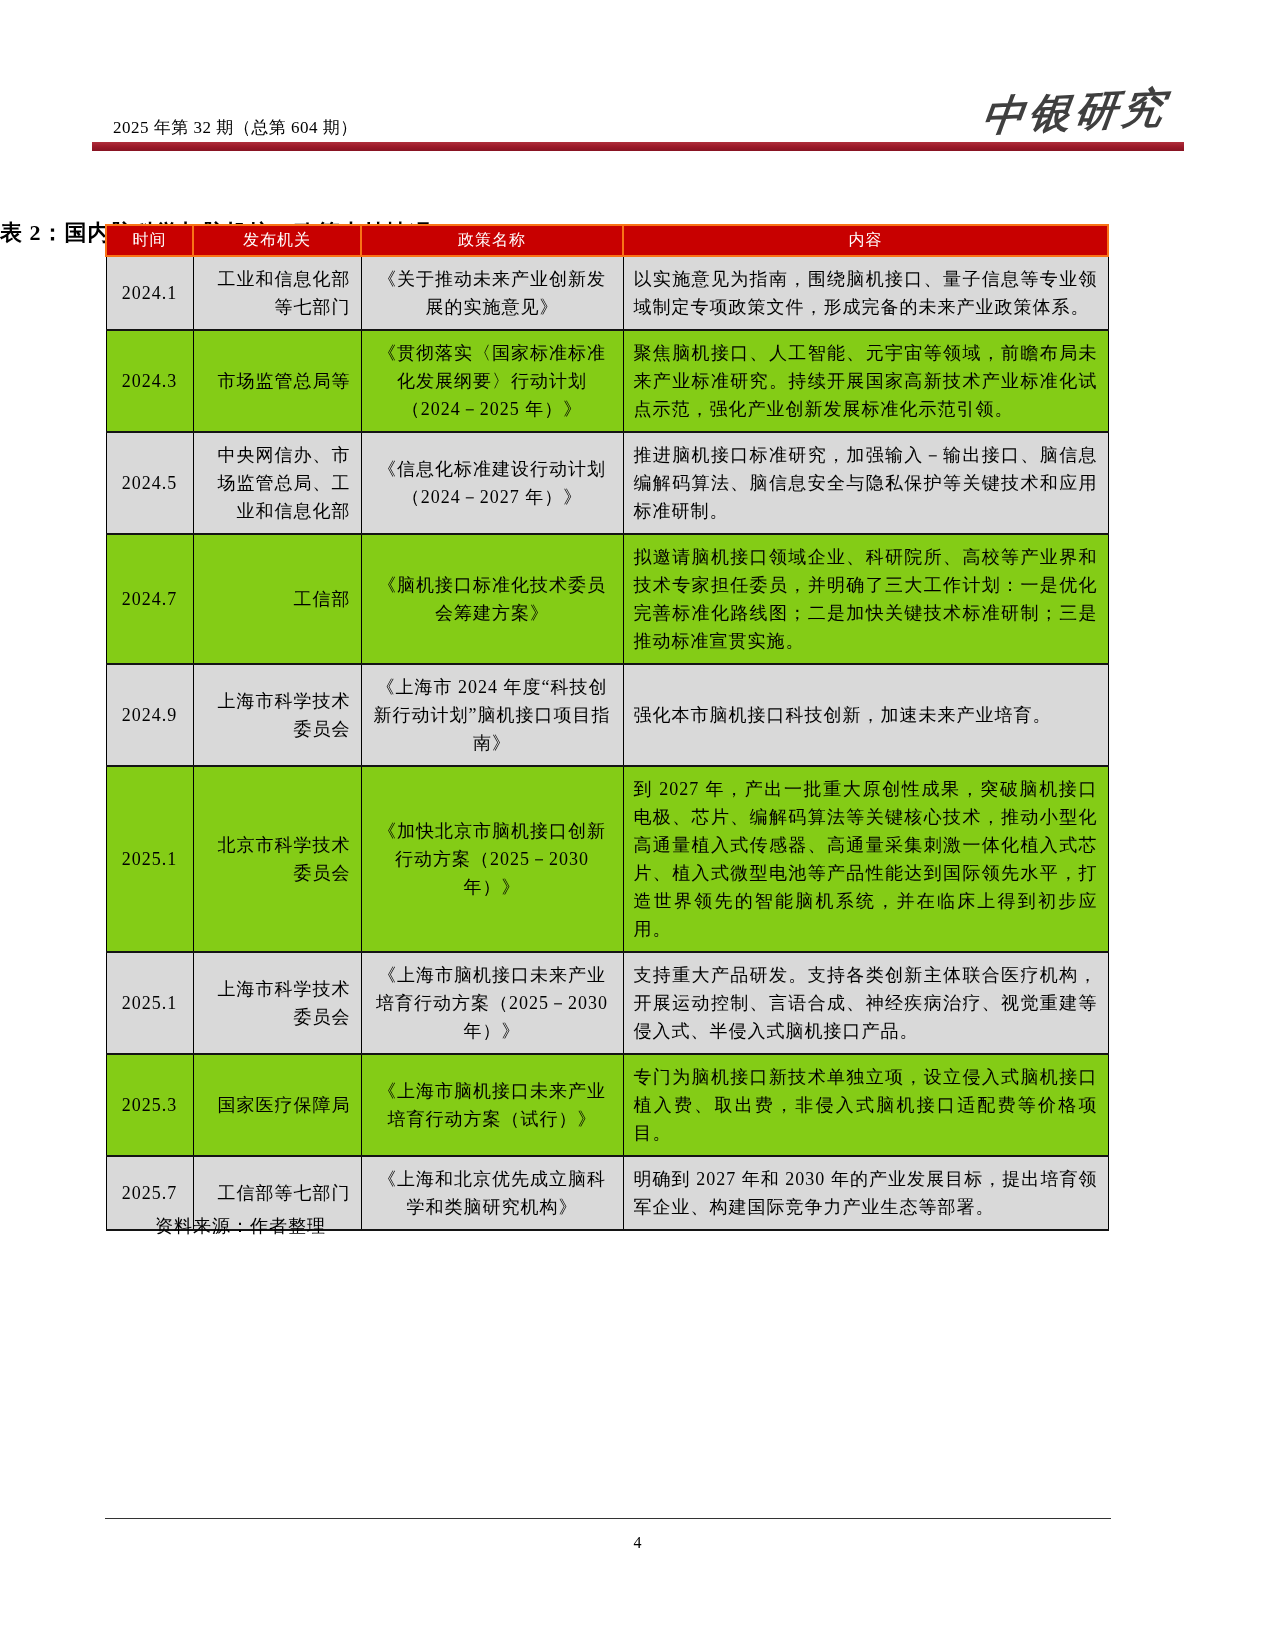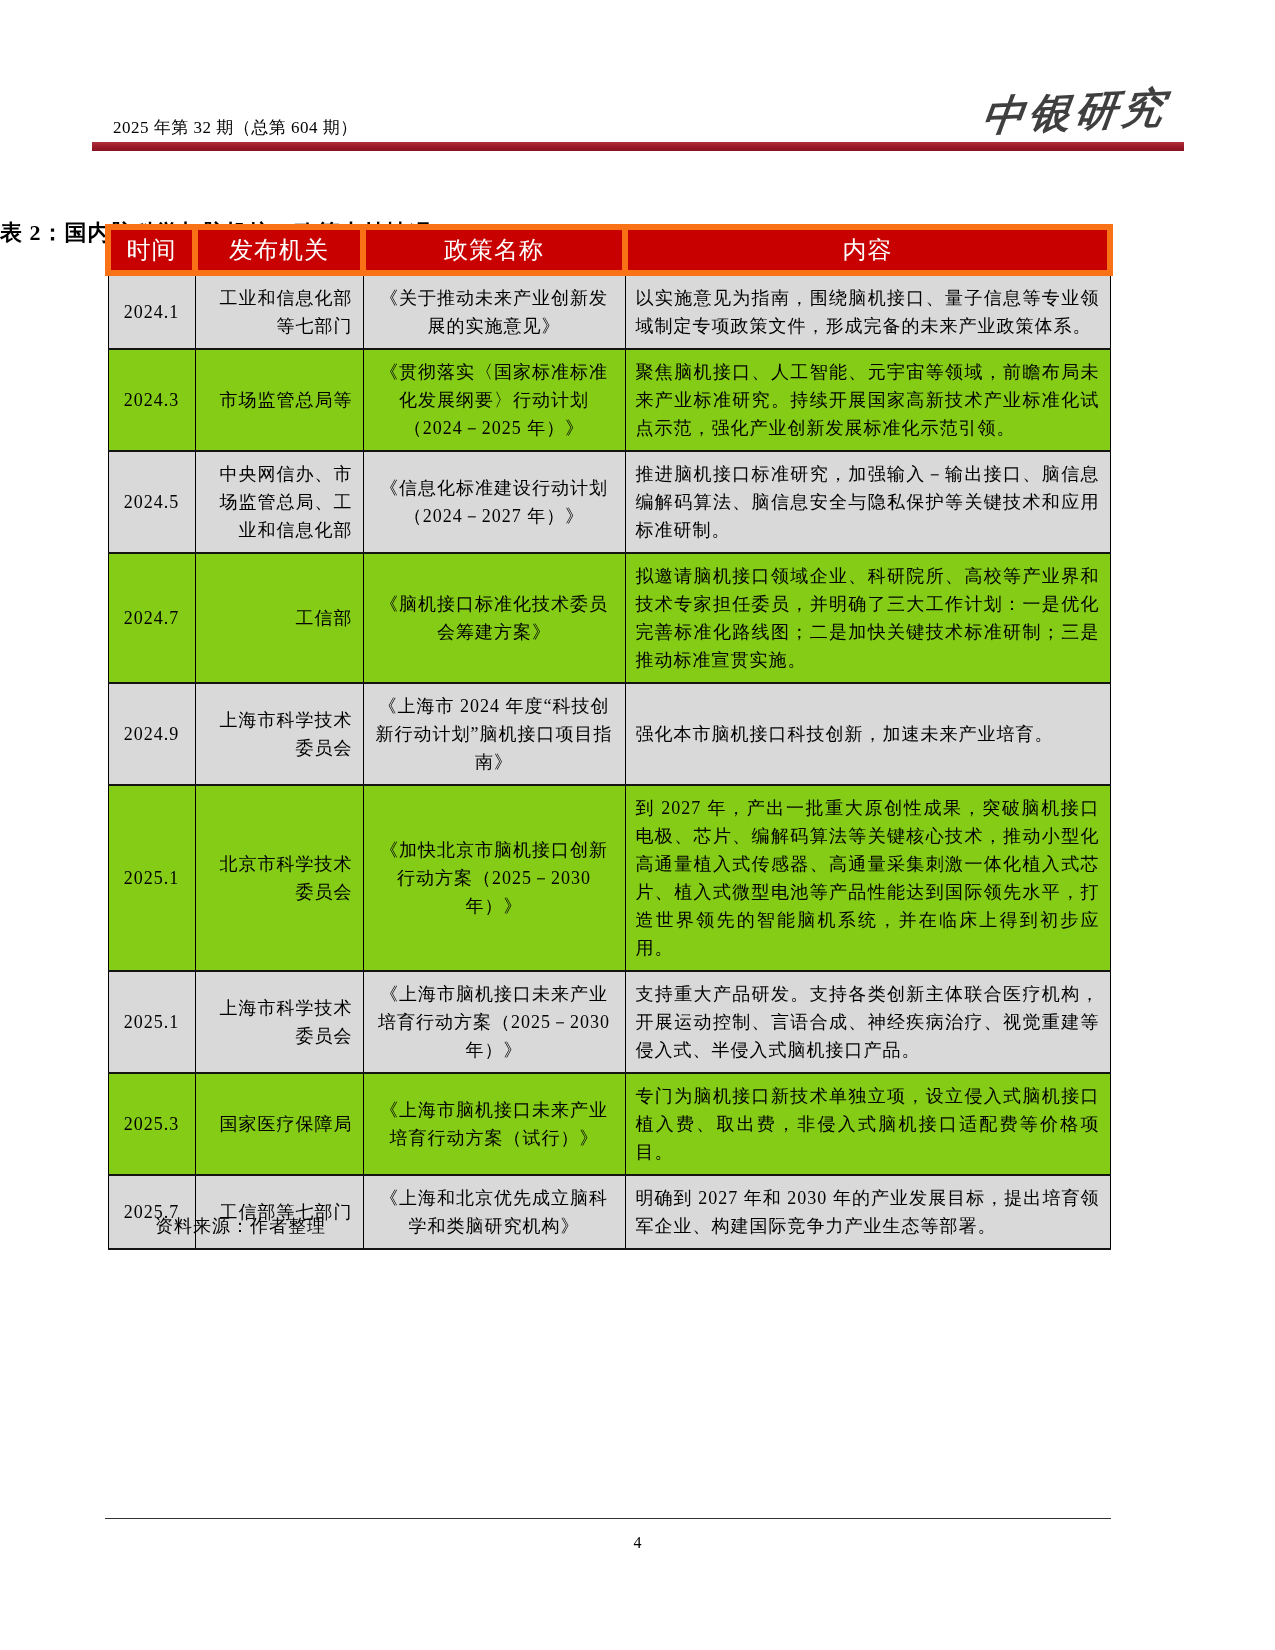--- a/index.html
+++ b/index.html
@@ -21,22 +21,22 @@
     position:absolute; left:92px; top:142px; width:1092px; height:9px;
     background:linear-gradient(180deg,#b0303c 0%, #9e1c2b 45%, #871322 100%);
   }
   .table-title {
     position:absolute; left:0; top:174px; width:100%; 
     font-size:22px; font-weight:bold; letter-spacing:1px;margin-top:44px;
   }
   .table-wrap { position:absolute; left:105px; top:224px; width:1002px; }
   table.policy { border-collapse:collapse; width:100%; table-layout:fixed; border:1px solid #555; }
   table.policy th {
-    background:#c80000; color:#ffffff; font-weight:normal; font-size:24px;
-    padding:4px 2px; border:6px solid #f97316; letter-spacing:1px;
+    background:#c80000; color:#ffffff; font-weight:normal; font-size:16px;
+    padding:4px 2px; border:2px solid #f97316; letter-spacing:1px;
   }
   table.policy td {
     border-left:1px solid #000; border-right:1px solid #000;
     border-top:2px solid #141414; border-bottom:2px solid #141414;
     font-size:18px; line-height:28px; letter-spacing:1px;
     vertical-align:middle; padding:8px 10px;
   }
   td.cell-time   { text-align:center; padding:8px 2px; }
   td.cell-agency { text-align:right; padding:8px 8px; }
   td.cell-policy { text-align:center; padding:8px 9px; }

